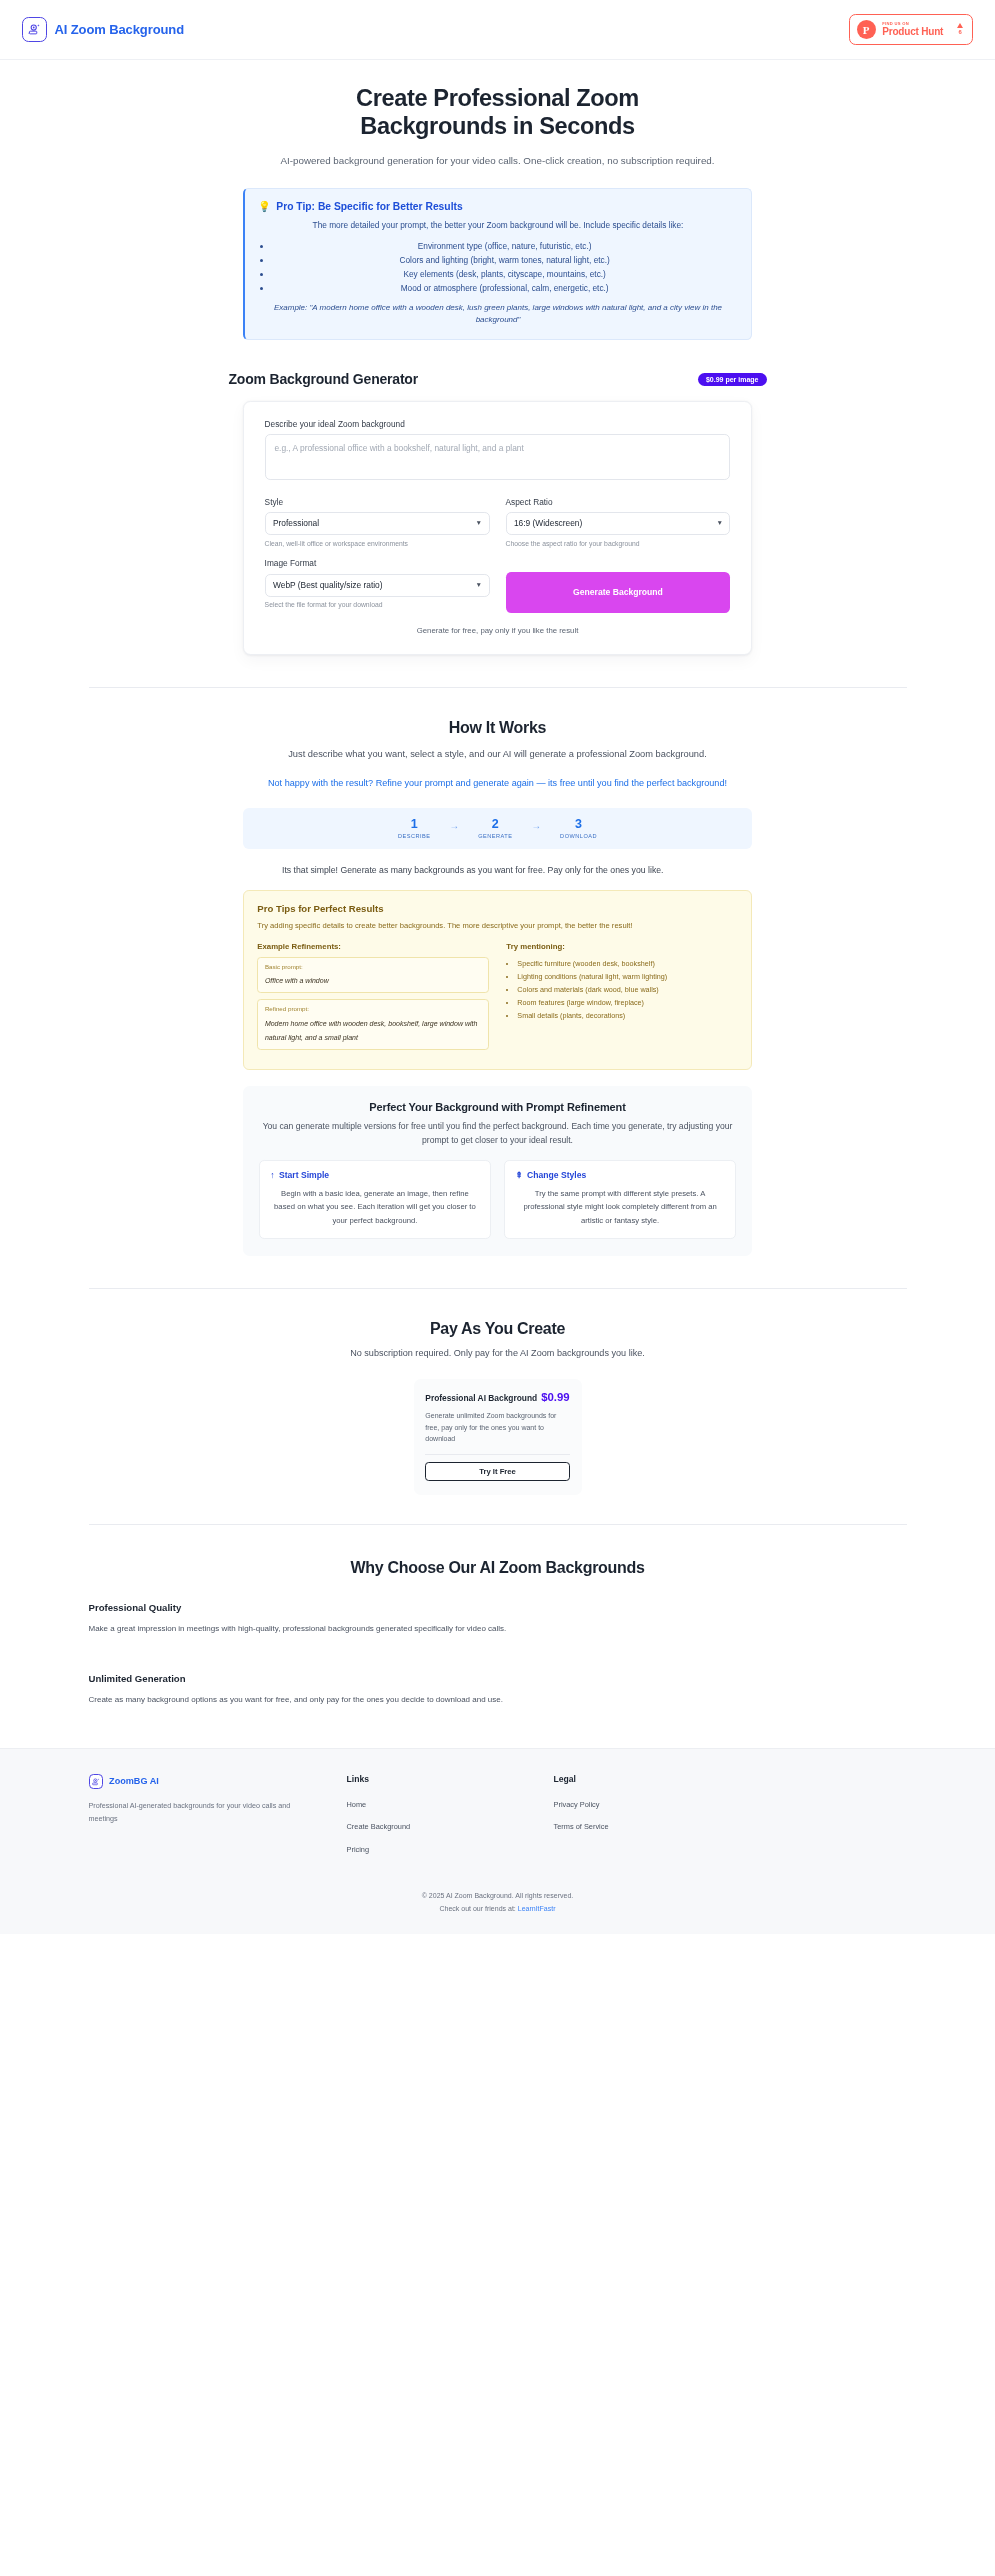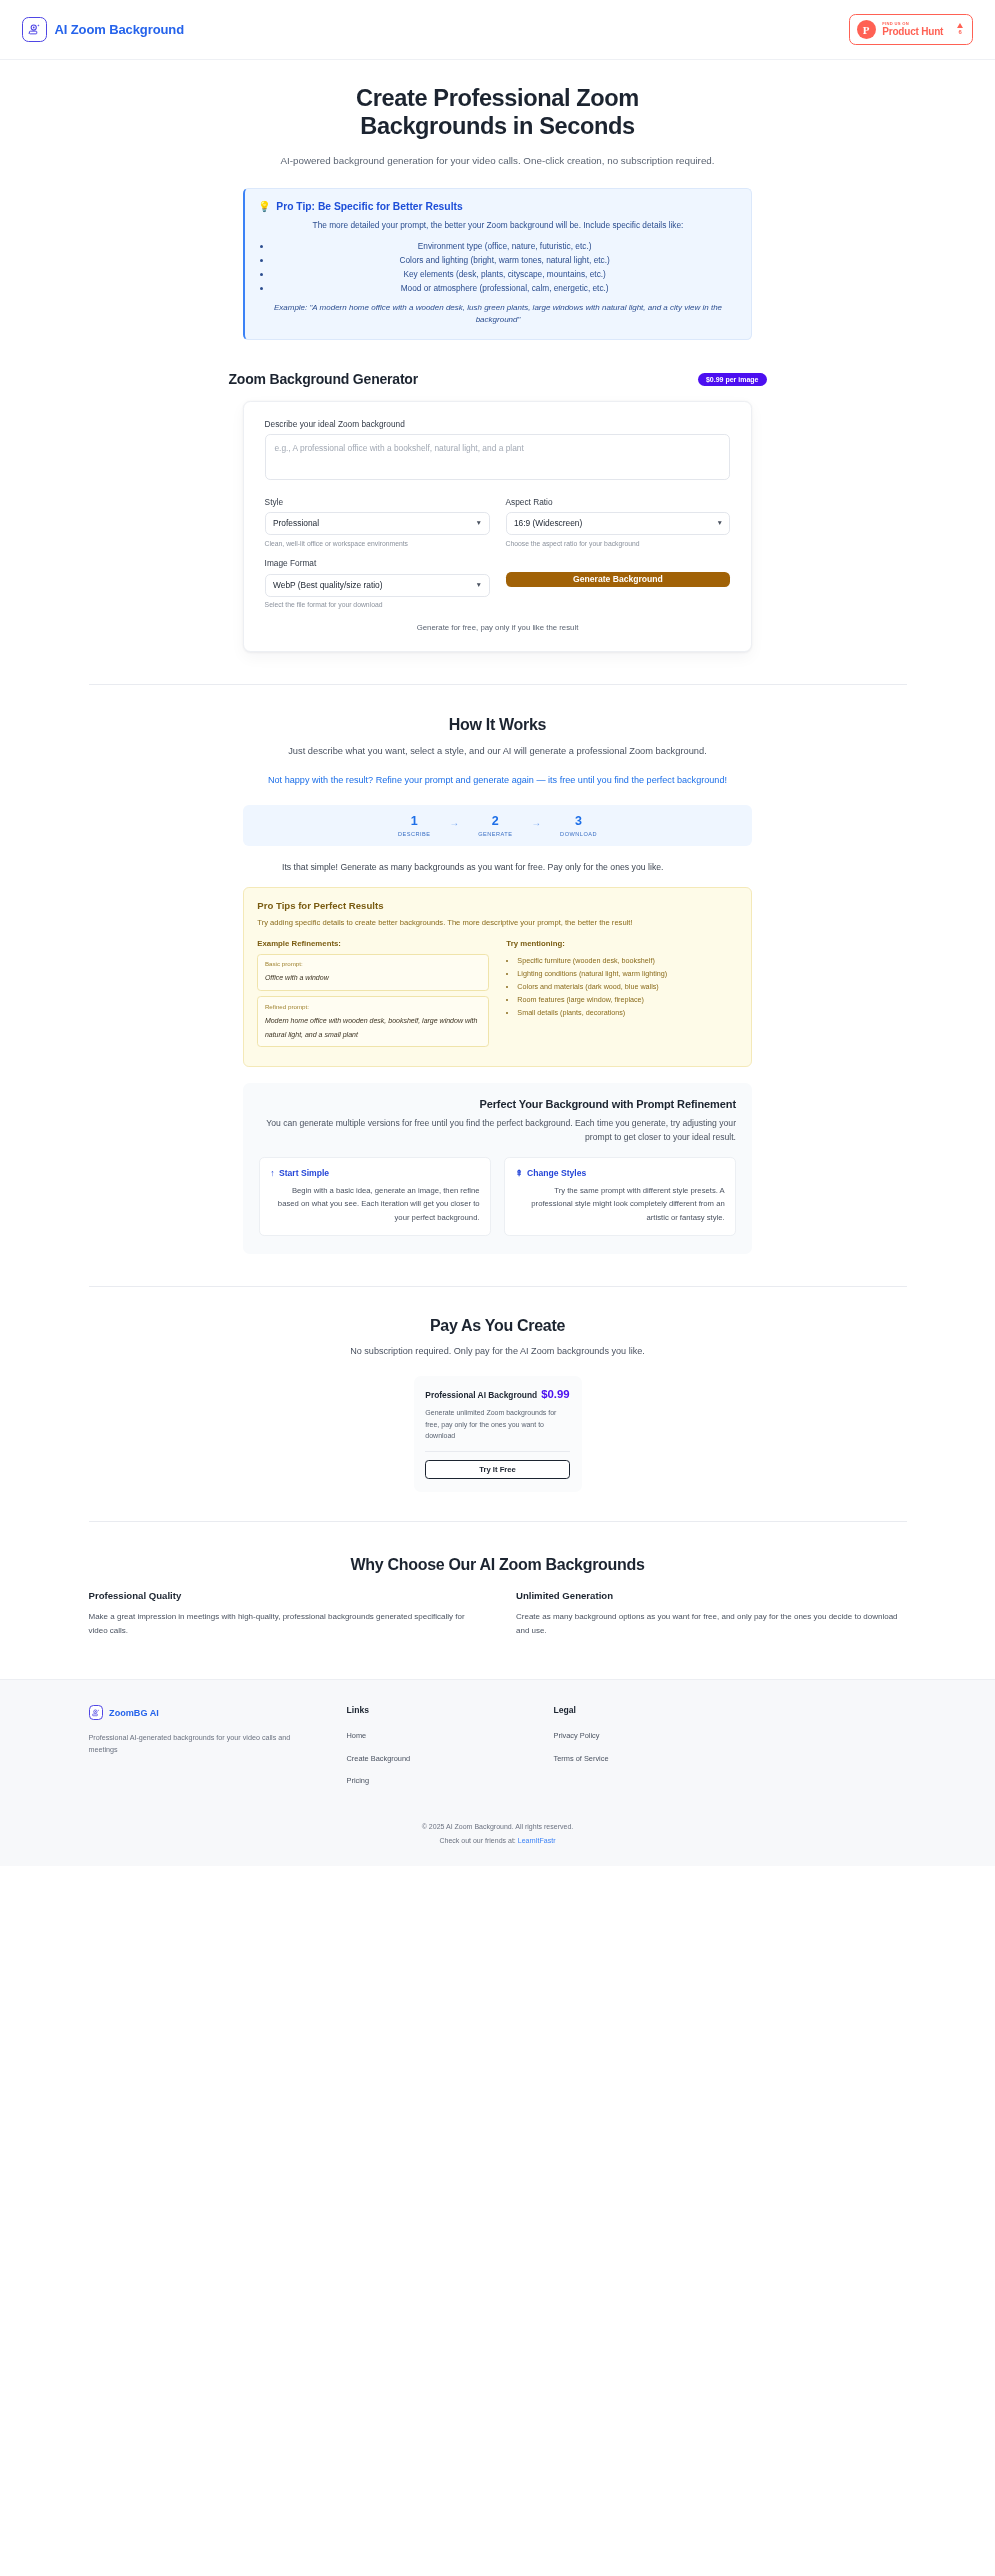--- a/index.html
+++ b/index.html
@@ -159,23 +159,23 @@
   }
   .caret {
     position: absolute; right: 7.4px; top: 50%;
     transform: translateY(-55%);
     pointer-events: none; color: #4a5260; font-size: 6.6px;
   }
   .help { font-size: 6.8px; color: #8b929d; margin-top: 3.7px; display: block; line-height: 1.4; }
   .row3 { display: flex; gap: 16px; margin-top: 10.3px; align-items: flex-start; }
   .btn-generate {
     flex: 1 1 0;
-    background: #a16207; color: #fff;
+    background: #d946ef; color: #fff;
     border: none; border-radius: 5.2px;
-    height: 15px; font-size: 8.6px; font-weight: bold;
+    height: 41px; font-size: 8.6px; font-weight: bold;
     font-family: "Liberation Sans", sans-serif;
     cursor: pointer; margin-top: 13.3px;
   }
   .gen-footnote {
     text-align: center; font-size: 7.8px; color: #5b6472; margin-top: 13.3px;
   }
 
   
   .divider { width: 818px; height: 0.7px; background: #e9ebf0; margin: 32px auto 0; }
 
@@ -223,21 +223,21 @@
     background: #fffdf2; border: 0.7px solid #f0e4ab;
     border-radius: 3.7px; padding: 5.2px 6.6px 5.9px; margin-bottom: 5.9px;
   }
   .ex-label { font-size: 6.2px; color: #a08432; display: block; margin-bottom: 2.2px; }
   .ex-text { font-size: 7px; color: #3c3322; font-style: italic; line-height: 1.6; }
 
   
   .refine-card {
     width: 509px; margin: 16px auto 0;
     background: #f8fafc; border-radius: 6.6px;
-    padding: 14.7px 16px 17.7px; text-align: right;
+    padding: 14.7px 16px 17.7px; text-align: center;
   }
   .refine-title { font-size: 11px; font-weight: bold; color: #1c2430; letter-spacing: -0.1px; }
   .refine-body { font-size: 8.6px; color: #4a5260; line-height: 1.62; margin-top: 7.4px; }
   .refine-cols { display: flex; gap: 13.3px; margin-top: 11.8px; }
   .refine-box {
     flex: 1 1 0; min-width: 0;
     background: #fff; border: 0.7px solid #eceff3;
     border-radius: 5.2px; padding: 9.6px 10.3px 11px;
   }
   .refine-box-h {
@@ -265,22 +265,22 @@
     background: #fff; color: #1c2430;
     font-size: 7.7px; font-weight: bold;
     font-family: "Liberation Sans", sans-serif;
     cursor: pointer;
   }
 
   
   .why { padding-top: 34px; }
   .why h2 { text-align: center; }
   .why-cols {
-    width: 818px; margin: 16px auto 0;
-    display: flex; gap: 37px;
+    width: 818px; margin: 25px auto 0;
+    display: flex; gap: 37px; flex-direction: column;
   }
   .why-col { flex: 1 1 0; min-width: 0; }
   .why-h { font-size: 9.6px; font-weight: bold; color: #1c2430; margin-bottom: 8.8px; }
   .why-p { font-size: 8px; color: #4a5260; line-height: 1.78; }
 
   
   .footer {
     margin-top: 41px;
     background: #f7f8fa;
     border-top: 0.7px solid #eceef2;

